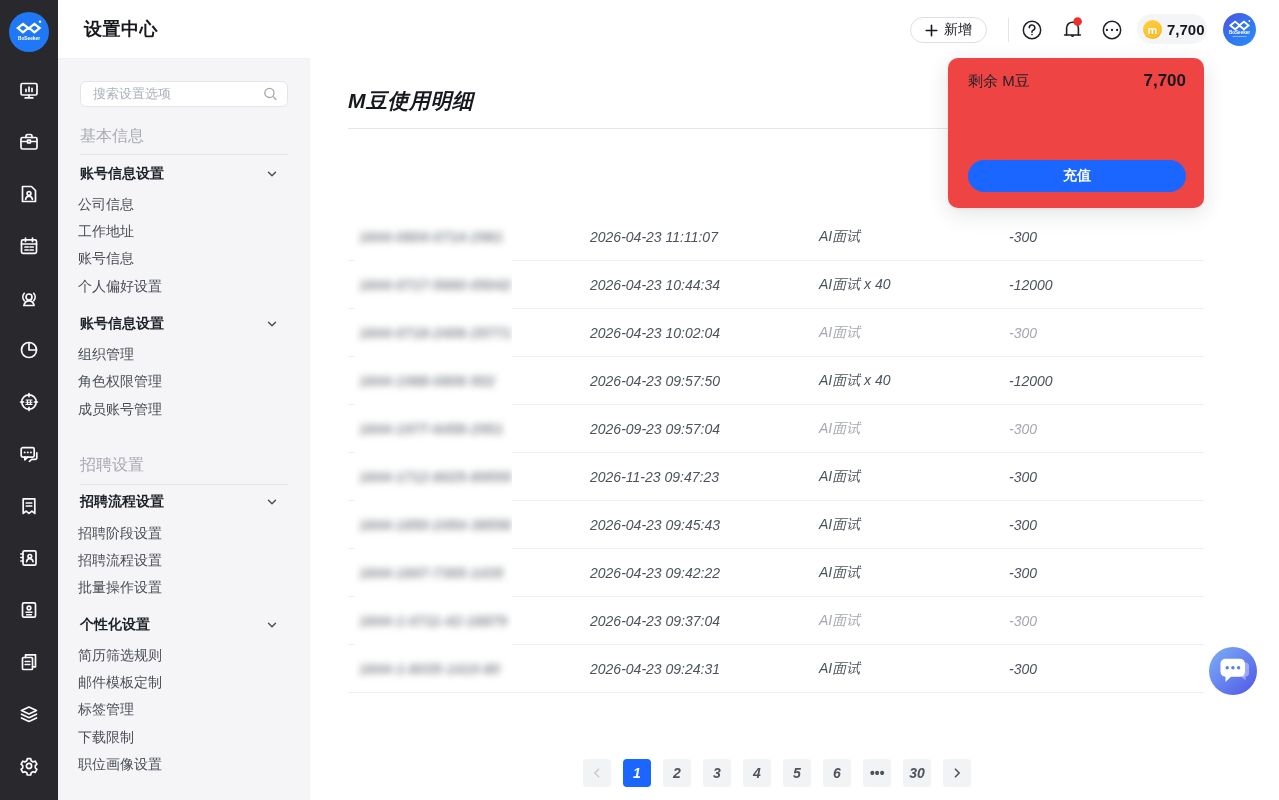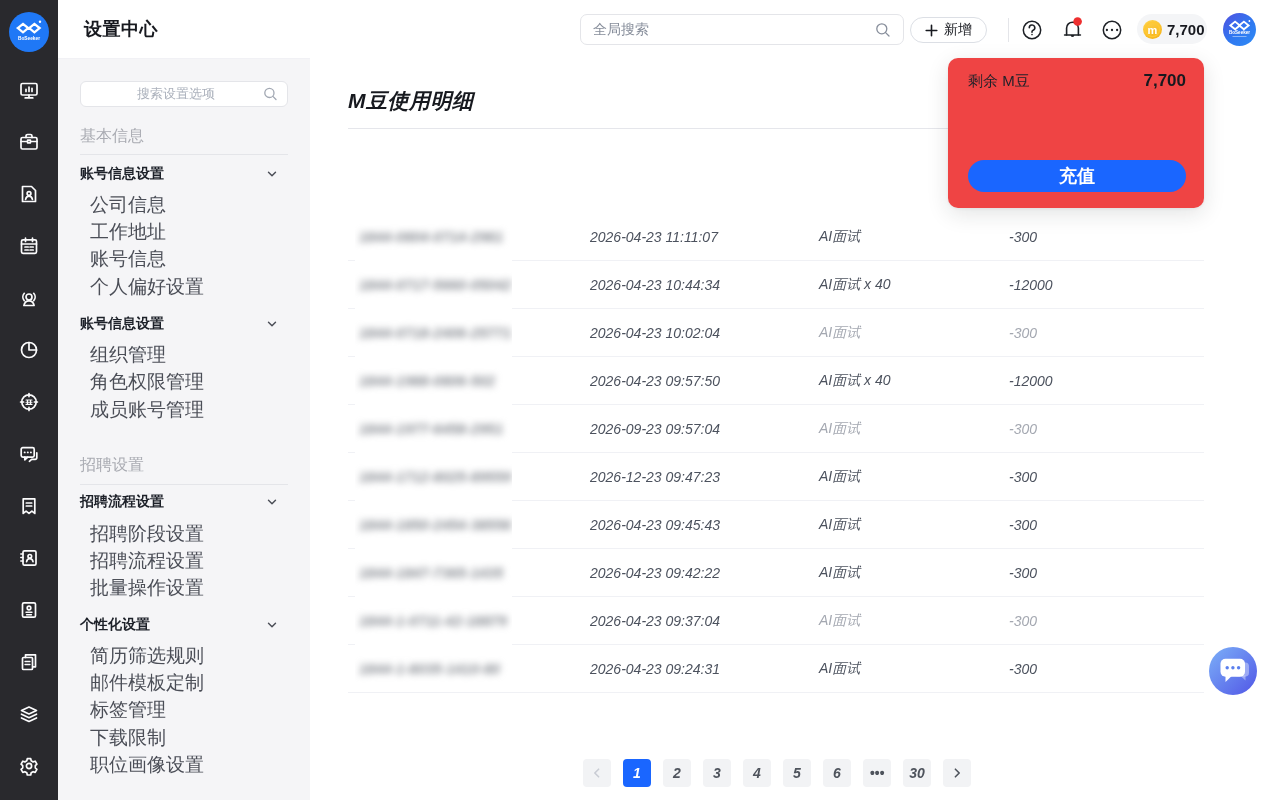--- a/index.html
+++ b/index.html
@@ -12,21 +12,21 @@
 #rail { position:absolute; left:0; top:0; width:58px; height:800px; background:#29292d; }
 .ric { position:absolute; left:29px; transform:translate(-50%,-50%); width:22px; height:22px; }
 .ric svg { display:block; width:22px; height:22px; stroke:#fcfcfd; fill:none;
   stroke-width:1.7; stroke-linecap:round; stroke-linejoin:round; }
 
 
 #panel { position:absolute; left:58px; top:59px; width:252px; height:741px; background:#f5f5f7; }
 .sec  { position:absolute; left:22px; font-size:16px; color:#a9abb2; transform:translateY(-50%); }
 .secline { position:absolute; left:22px; width:208px; height:1px; background:#e4e5e9; }
 .grp  { position:absolute; left:22px; font-size:14px; font-weight:bold; color:#1d2129; transform:translateY(-50%); }
-.sub  { position:absolute; left:32px; font-size:19px; color:#4b4e57; transform:translateY(-50%); }
+.sub  { position:absolute; left:20px; font-size:14px; color:#4b4e57; transform:translateY(-50%); }
 .chev { position:absolute; left:208px; width:12px; height:12px; transform:translateY(-50%); }
 .chev svg { display:block; stroke:#4b4e57; fill:none; stroke-width:1.4; stroke-linecap:round; stroke-linejoin:round; }
 
 
 #topbar { position:absolute; left:58px; top:0; width:1221px; height:59px; background:#fff;
   border-bottom:1px solid #f1f1f5; }
 
 
 #main { position:absolute; left:310px; top:56px; width:969px; height:740px; background:#fff;font-style:italic; }
 .hcell { position:absolute; top:50%; transform:translateY(-50%); font-size:14px; color:#1d2129; }
@@ -36,27 +36,20 @@
 .bid { position:absolute; left:4px; transform:translateY(-50%); font-size:14px; font-weight:bold; color:#84888f;
   filter:blur(3.6px); white-space:nowrap; letter-spacing:0.3px; }
 .pbtn { position:absolute; top:0; width:28px; height:28px; border-radius:4px; background:#f2f3f5;
   display:flex; align-items:center; justify-content:center; font-size:14px; font-weight:bold; color:#4e535c; }
 </style>
 </head>
 <body>
 <div id="stage">
   <div id="topbar">
     <div class="abs" style="left:26px;top:29px;transform:translateY(-50%);font-size:18px;font-weight:bold;color:#17191f;letter-spacing:0.5px;">设置中心</div>
-    <div class="abs" style="left:522px;top:14px;width:324px;height:31px;border:1px solid #e4e5e9;border-radius:7px;">
-      <span style="position:absolute;left:12px;top:50%;transform:translateY(-50%);font-size:14px;color:#878e9b;">全局搜索</span>
-      <svg style="position:absolute;right:12px;top:50%;transform:translateY(-50%)" width="16" height="16" viewBox="0 0 16 16" fill="none" stroke="#878e9b" stroke-width="1.3" stroke-linecap="round">
-          <circle cx="6.8" cy="6.8" r="5"></circle>
-          <path d="M10.6 10.6 14 14"></path>
-        </svg>
-    </div>
     <div class="abs" style="left:852px;top:17px;width:77px;height:26px;border:1px solid #dcdfe5;border-radius:13px;display:flex;align-items:center;justify-content:center;gap:6px;">
       <svg width="13" height="13" viewBox="0 0 13 13" stroke="#17191f" stroke-width="1.6" stroke-linecap="round">
           <path d="M6.5 1.2v10.6 M1.2 6.5h10.6"></path>
         </svg>
       <span style="font-size:14px;color:#17191f;">新增</span>
     </div>
     <div class="abs" style="left:950px;top:18px;width:1px;height:24px;background:#e4e5e9;"></div>
     <svg class="abs" style="left:964px;top:20px" width="20" height="20" viewBox="0 0 20 20" fill="none" stroke="#1d2025" stroke-width="1.5" stroke-linecap="round">
         <circle cx="10" cy="10" r="8.7"></circle>
         <path d="M7.3 7.7a2.75 2.75 0 1 1 3.8 2.55c-.75.3-1.1.75-1.1 1.55v.45" stroke-width="1.6"></path>
@@ -203,21 +196,21 @@
       </span>
     <span class="ric" style="top:766px">
         <svg viewBox="0 0 22 22">
       <path d="M9.3 3.6h3.4l.5 2.2 1.9 1.1 2.1-.7 1.7 3-1.6 1.5v2.2l1.6 1.5-1.7 3-2.1-.7-1.9 1.1-.5 2.2H9.3l-.5-2.2-1.9-1.1-2.1.7-1.7-3 1.6-1.5v-2.2L3.1 9.2l1.7-3 2.1.7 1.9-1.1z"></path>
       <circle cx="11" cy="11" r="2.6"></circle>
         </svg>
       </span>
   </div>
   <div id="panel">
     <div class="abs" style="left:22px;top:22px;width:208px;height:26px;background:#fff;border:1px solid #e4e5e9;border-radius:6px;">
-      <span style="position:absolute;left:12px;top:50%;transform:translateY(-50%);font-size:13px;color:#aab0bb;margin-left:44px;">搜索设置选项</span>
+      <span style="position:absolute;left:12px;top:50%;transform:translateY(-50%);font-size:13px;color:#aab0bb;">搜索设置选项</span>
       <svg style="position:absolute;right:9px;top:50%;transform:translateY(-50%)" width="15" height="15" viewBox="0 0 15 15" fill="none" stroke="#a2a8b3" stroke-width="1.3" stroke-linecap="round">
           <circle cx="6.4" cy="6.4" r="4.6"></circle>
           <path d="M9.9 9.9 13 13"></path>
         </svg>
     </div>
     <div class="sec" style="top:77px">基本信息</div>
     <div class="secline" style="top:95px"></div>
     <div class="grp" style="top:115px">账号信息设置</div>
     <span class="chev" style="top:115px">
         <svg width="12" height="12" viewBox="0 0 12 12">
@@ -283,21 +276,21 @@
           <span style="left:242px">2026-04-23 09:57:50</span>
           <span class="d" style="left:471px">AI面试 x 40</span>
           <span class="d" style="left:661px">-12000</span>
         </div>
       <div class="row lt">
           <span style="left:242px">2026-09-23 09:57:04</span>
           <span class="d" style="left:471px">AI面试</span>
           <span class="d" style="left:661px">-300</span>
         </div>
       <div class="row">
-          <span style="left:242px">2026-12-23 09:47:23</span>
+          <span style="left:242px">2026-11-23 09:47:23</span>
           <span class="d" style="left:471px">AI面试</span>
           <span class="d" style="left:661px">-300</span>
         </div>
       <div class="row">
           <span style="left:242px">2026-04-23 09:45:43</span>
           <span class="d" style="left:471px">AI面试</span>
           <span class="d" style="left:661px">-300</span>
         </div>
       <div class="row">
           <span style="left:242px">2026-04-23 09:42:22</span>
@@ -347,21 +340,21 @@
           </svg>
         </span>
     </div>
   </div>
   <div id="overlays">
 
     <div class="abs" style="left:948px;top:58px;width:256px;height:150px;background:#ef4444;border-radius:10px;box-shadow:0 6px 22px rgba(28,31,35,0.12),0 1px 3px rgba(28,31,35,0.06);text-decoration:underline;">
       <span style="position:absolute;left:20px;top:23px;transform:translateY(-50%);font-size:15px;color:#1d2129;">剩余 M豆</span>
       <span style="position:absolute;right:18px;top:23px;transform:translateY(-50%);font-size:17px;font-weight:bold;color:#17191f;">7,700</span>
       <div style="position:absolute;left:20px;top:102px;width:218px;height:32px;background:#1a66ff;border-radius:16px;display:flex;align-items:center;justify-content:center;">
-        <span style="font-size:18px;font-weight:bold;color:#fff;">充值</span>
+        <span style="font-size:14px;font-weight:bold;color:#fff;">充值</span>
       </div>
     </div>
 
     <svg class="abs" style="left:1209px;top:647px" width="48" height="48" viewBox="0 0 48 48">
       <defs>
           <linearGradient id="fab" x1="0" y1="0" x2="1" y2="1">
             <stop offset="0" stop-color="#7cb0f8"></stop>
             <stop offset="1" stop-color="#5156e6"></stop>
           </linearGradient>
         </defs>

